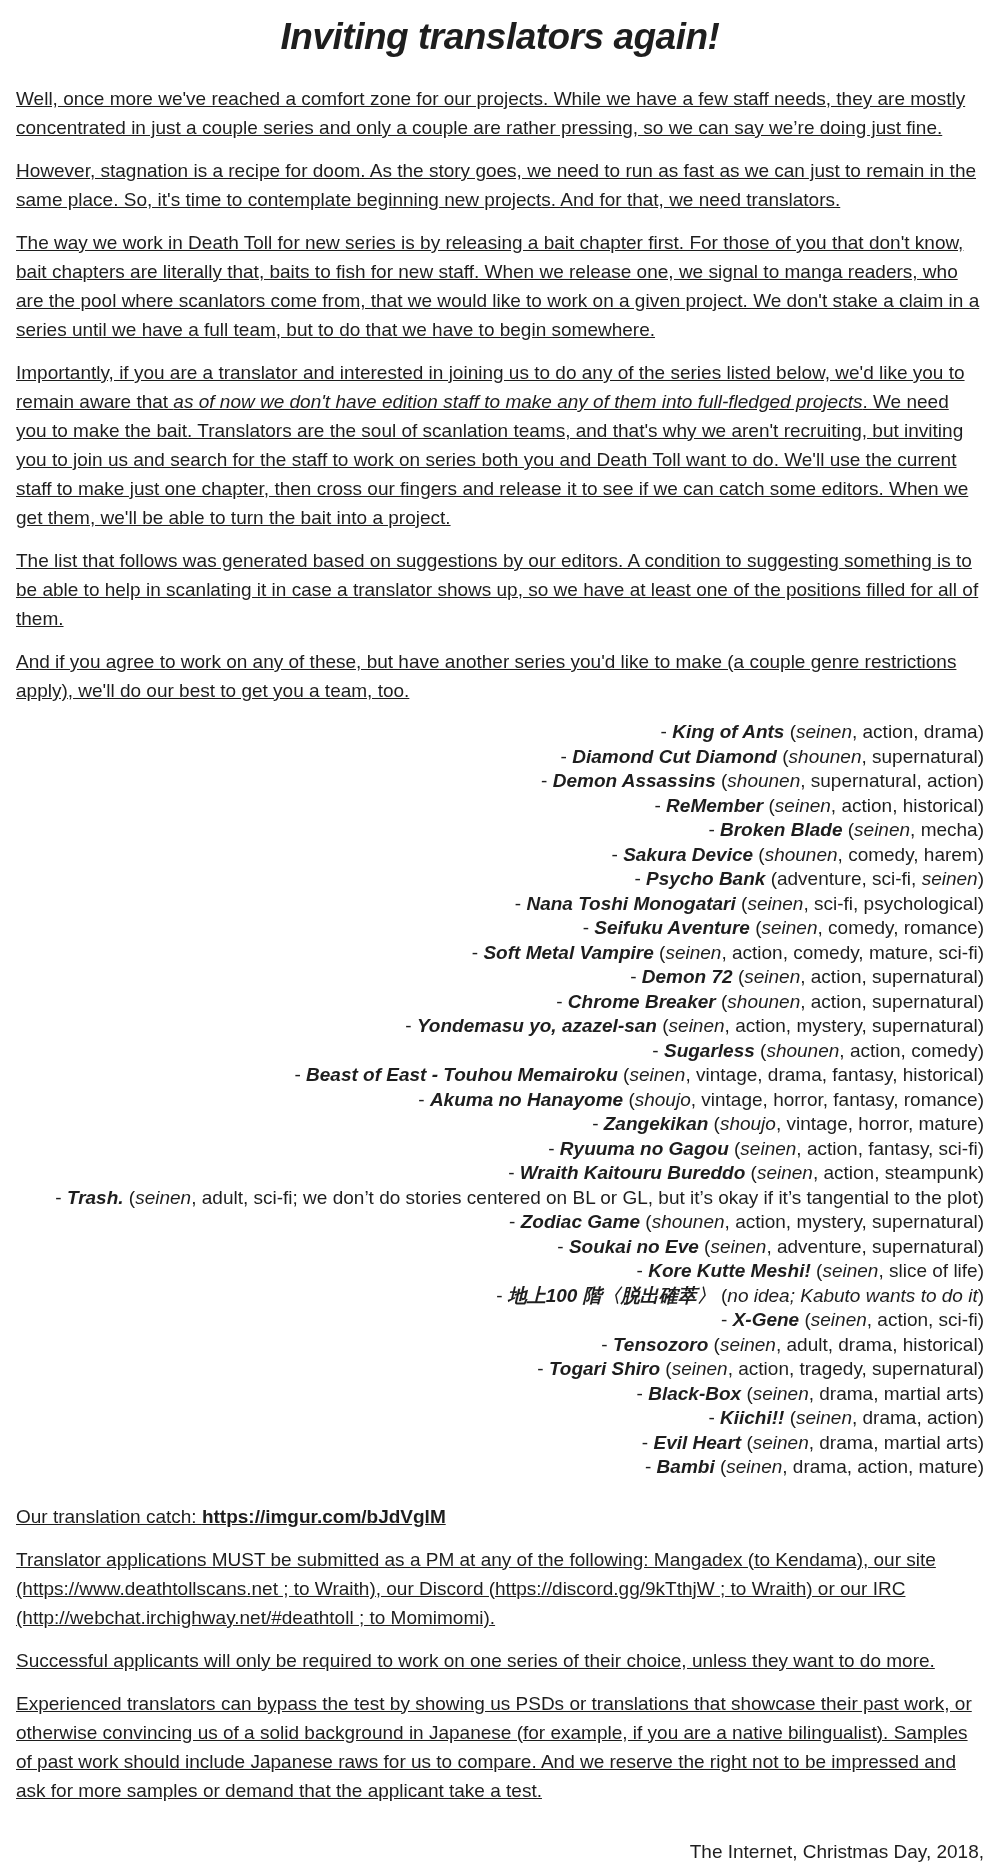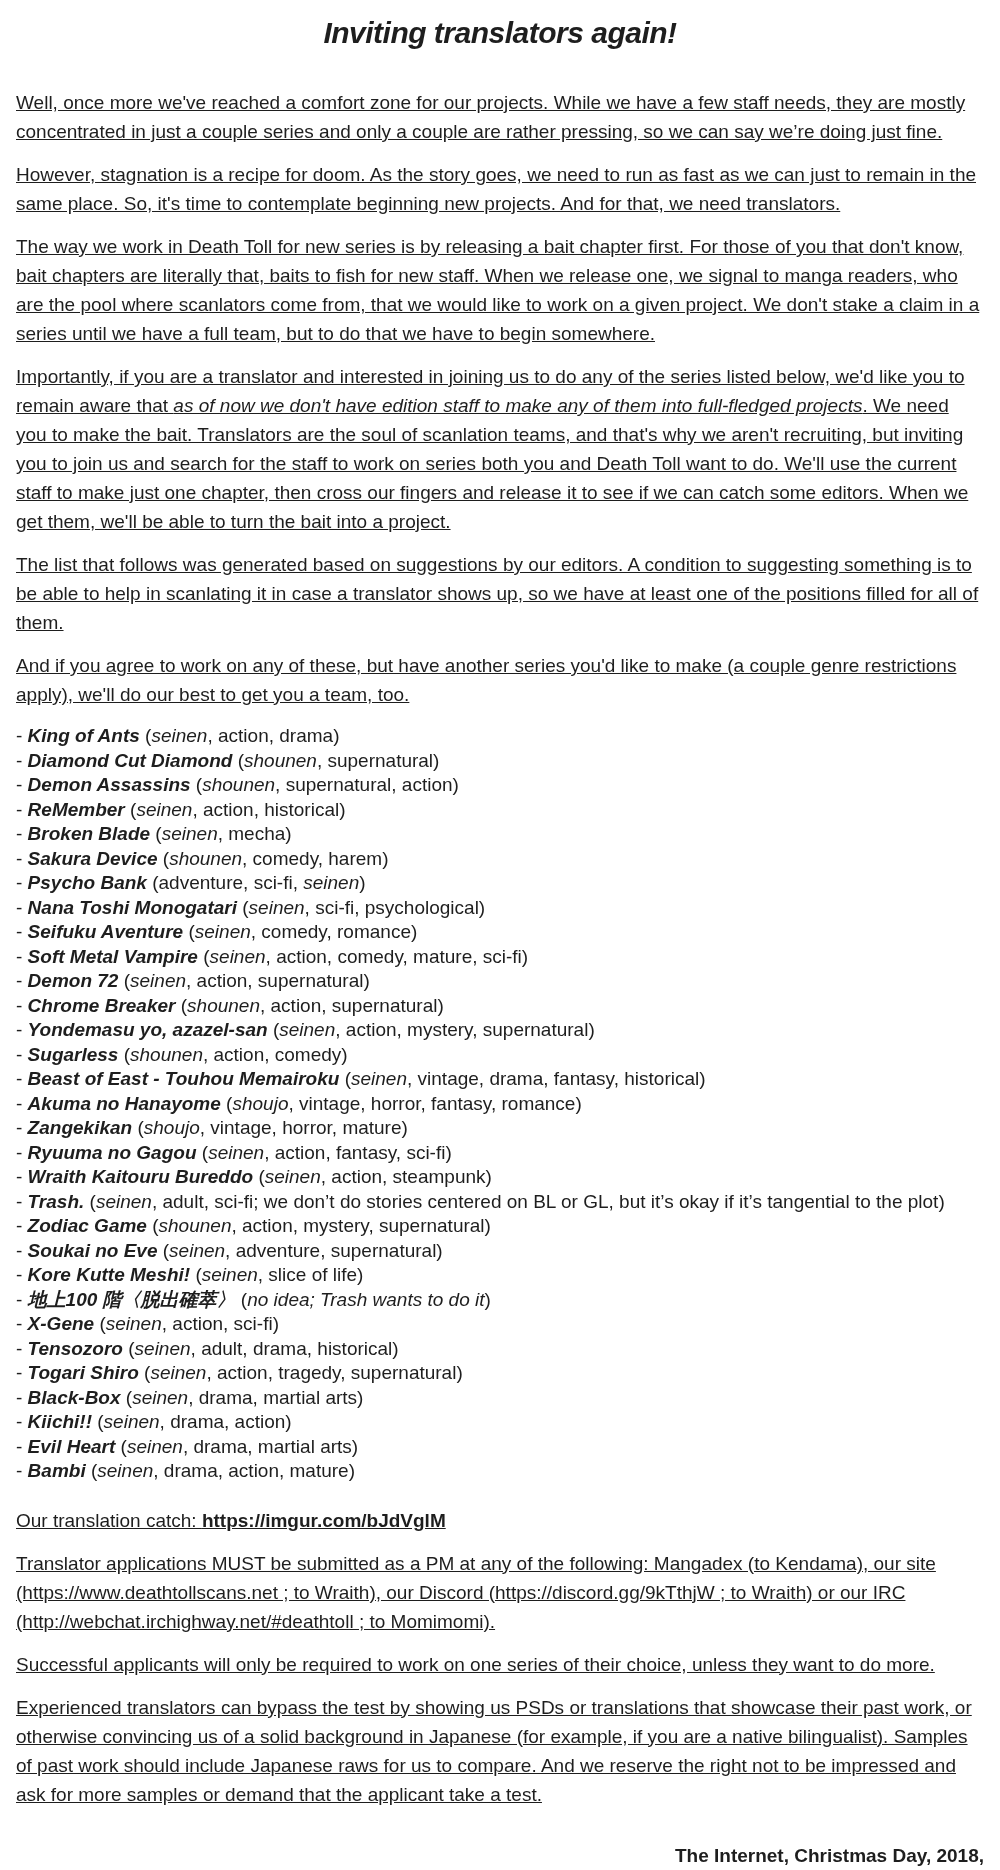--- a/index.html
+++ b/index.html
@@ -8,38 +8,38 @@
     min-height: 1870px;
     box-sizing: border-box;
     padding: 10px 16px 18px 16px;
     font-family: "Liberation Sans", sans-serif;
     color: #1e1e1e;
     font-size: 19px;
     background: #ffffff;
   }
   h1.title {
     text-align: center;
-    font-size: 30px;
+    font-size: 37px;
     font-weight: bold;
     font-style: italic;
-    margin: 6px 0 38px 0;
+    margin: 6px 0 26px 0;
     letter-spacing: -0.5px;
   }
   p.para {
     line-height: 29px;
     margin: 0 0 14px 0;
     text-decoration: underline;
   }
   .i { font-style: italic; }
   .b { font-weight: bold; }
-  .series-list { margin: 15px 0 22px 0; }
+  .series-list { margin: 15px 0 22px 0; text-align: right; }
   .series-item { line-height: 24.5px; }
   .series-name { font-weight: bold; font-style: italic; }
   .footer { margin-top: 34px; text-align: right; line-height: 26px; }
-  .footer .dateline { margin-bottom: 28px; font-weight: bold; }
+  .footer .dateline { margin-bottom: 28px; }
 </style>
 </head>
 <body>
 
 <div class="page">
   <h1 class="title">Inviting translators again!</h1>
 
   <div id="paragraphs-top">
       <p class="para"><span>Well, once more we've reached a comfort zone for our projects. While we have a few staff needs, they are mostly concentrated in just a couple series and only a couple are rather pressing, so we can say we’re doing just fine.</span></p>
       <p class="para"><span>However, stagnation is a recipe for doom. As the story goes, we need to run as fast as we can just to remain in the same place. So, it's time to contemplate beginning new projects. And for that, we need translators.</span></p>
@@ -66,21 +66,21 @@
       <div class="series-item">- <span class="series-name">Sugarless</span><span> (<span class="i">shounen</span>, <span>action</span>, <span>comedy</span>)</span></div>
       <div class="series-item">- <span class="series-name">Beast of East - Touhou Memairoku</span><span> (<span class="i">seinen</span>, <span>vintage</span>, <span>drama</span>, <span>fantasy</span>, <span>historical</span>)</span></div>
       <div class="series-item">- <span class="series-name">Akuma no Hanayome</span><span> (<span class="i">shoujo</span>, <span>vintage</span>, <span>horror</span>, <span>fantasy</span>, <span>romance</span>)</span></div>
       <div class="series-item">- <span class="series-name">Zangekikan</span><span> (<span class="i">shoujo</span>, <span>vintage</span>, <span>horror</span>, <span>mature</span>)</span></div>
       <div class="series-item">- <span class="series-name">Ryuuma no Gagou</span><span> (<span class="i">seinen</span>, <span>action</span>, <span>fantasy</span>, <span>sci-fi</span>)</span></div>
       <div class="series-item">- <span class="series-name">Wraith Kaitouru Bureddo</span><span> (<span class="i">seinen</span>, <span>action</span>, <span>steampunk</span>)</span></div>
       <div class="series-item">- <span class="series-name">Trash.</span><span> (<span class="i">seinen</span>, <span>adult</span>, <span>sci-fi; we don’t do stories centered on BL or GL, but it’s okay if it’s tangential to the plot</span>)</span></div>
       <div class="series-item">- <span class="series-name">Zodiac Game</span><span> (<span class="i">shounen</span>, <span>action</span>, <span>mystery</span>, <span>supernatural</span>)</span></div>
       <div class="series-item">- <span class="series-name">Soukai no Eve</span><span> (<span class="i">seinen</span>, <span>adventure</span>, <span>supernatural</span>)</span></div>
       <div class="series-item">- <span class="series-name">Kore Kutte Meshi!</span><span> (<span class="i">seinen</span>, <span>slice of life</span>)</span></div>
-      <div class="series-item">- <span class="series-name">地上100 階〈脱出確萃〉</span><span> (<span class="i">no idea; Trash wants to do it</span>)</span></div>
+      <div class="series-item">- <span class="series-name">地上100 階〈脱出確萃〉</span><span> (<span class="i">no idea; Kabuto wants to do it</span>)</span></div>
       <div class="series-item">- <span class="series-name">X-Gene</span><span> (<span class="i">seinen</span>, <span>action</span>, <span>sci-fi</span>)</span></div>
       <div class="series-item">- <span class="series-name">Tensozoro</span><span> (<span class="i">seinen</span>, <span>adult</span>, <span>drama</span>, <span>historical</span>)</span></div>
       <div class="series-item">- <span class="series-name">Togari Shiro</span><span> (<span class="i">seinen</span>, <span>action</span>, <span>tragedy</span>, <span>supernatural</span>)</span></div>
       <div class="series-item">- <span class="series-name">Black-Box</span><span> (<span class="i">seinen</span>, <span>drama</span>, <span>martial arts</span>)</span></div>
       <div class="series-item">- <span class="series-name">Kiichi!!</span><span> (<span class="i">seinen</span>, <span>drama</span>, <span>action</span>)</span></div>
       <div class="series-item">- <span class="series-name">Evil Heart</span><span> (<span class="i">seinen</span>, <span>drama</span>, <span>martial arts</span>)</span></div>
       <div class="series-item">- <span class="series-name">Bambi</span><span> (<span class="i">seinen</span>, <span>drama</span>, <span>action</span>, <span>mature</span>)</span></div>
     </div>
 
   <div id="paragraphs-bottom">

